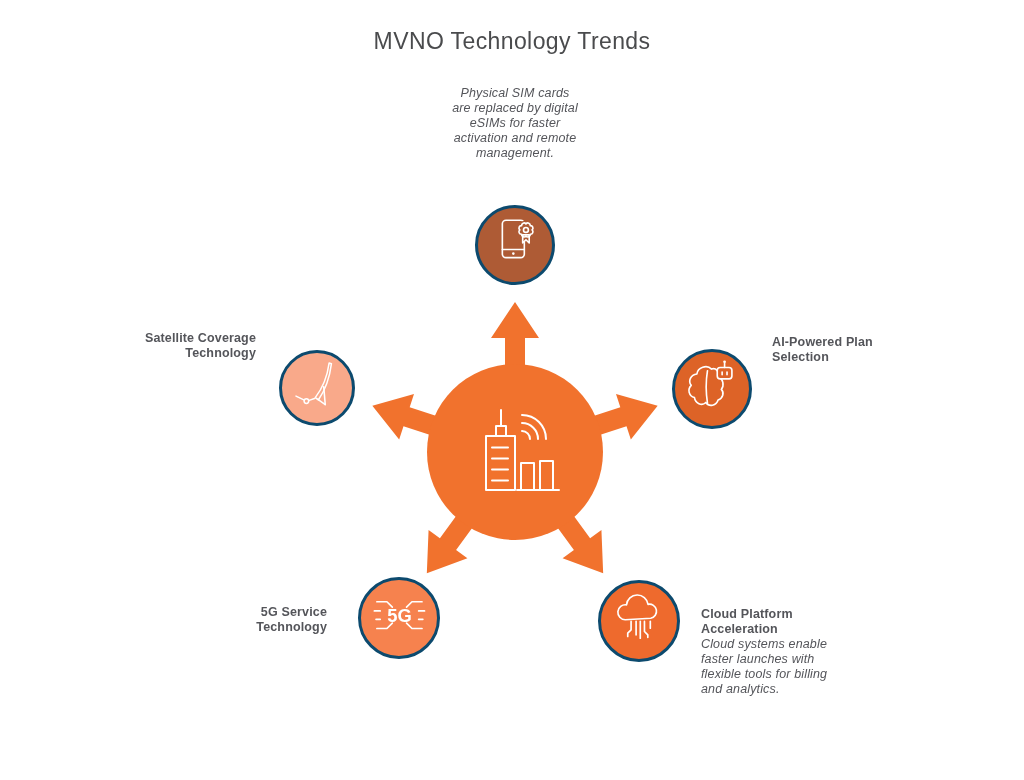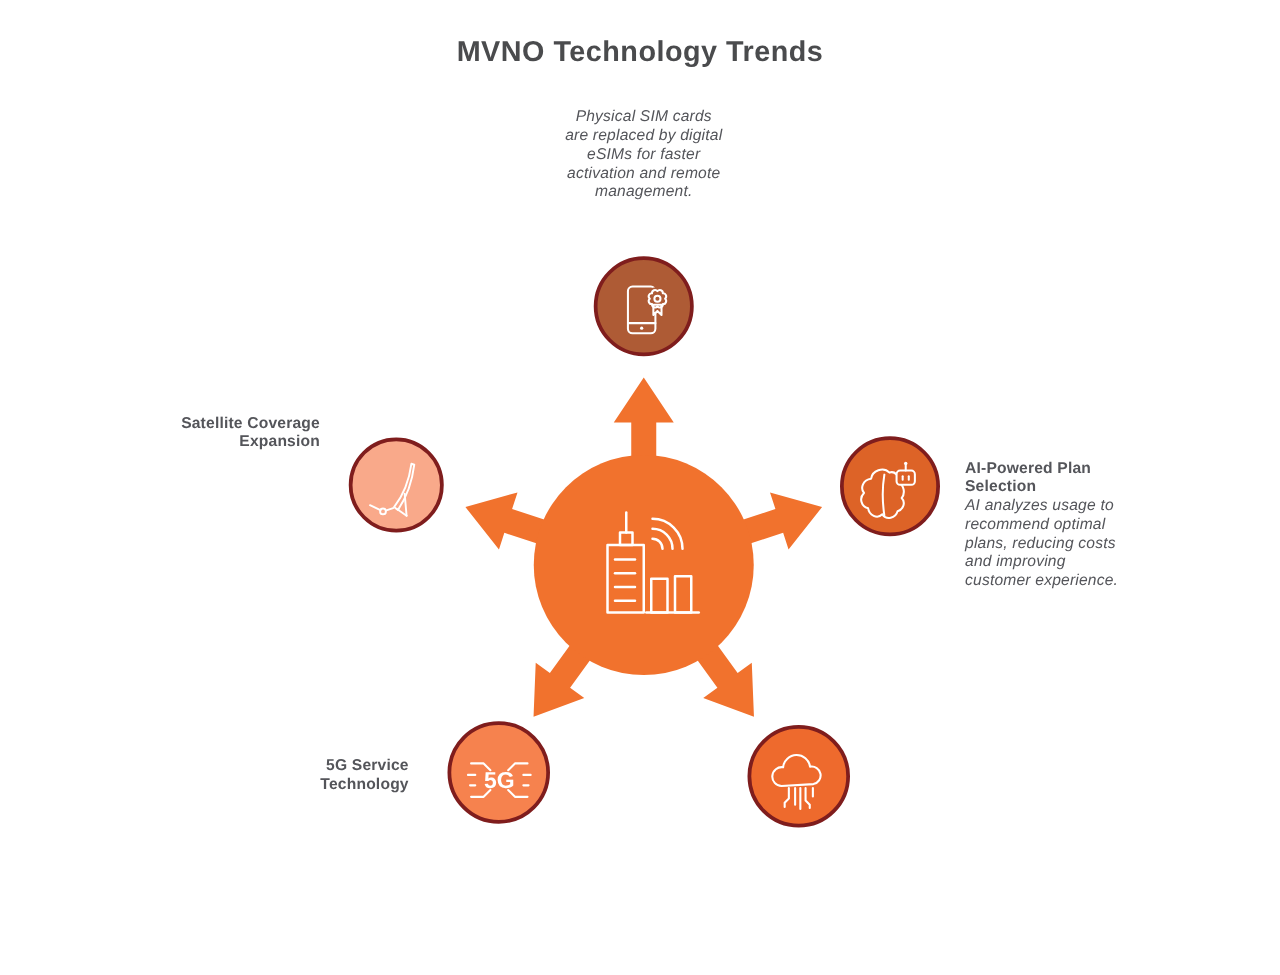--- a/index.html
+++ b/index.html
@@ -2,35 +2,35 @@
 <html><head>
 <meta charset="utf-8">
 <style>
   html,body{margin:0;padding:0;background:#fff;}
   .stage{
     position:relative;width:1024px;height:780px;background:#ffffff;overflow:hidden;
     font-family:"Liberation Sans","DejaVu Sans",sans-serif;
   }
   .title{
     position:absolute;top:28px;left:0;width:100%;text-align:center;
-    font-size:23px;font-weight:bold;color:#4a4b4d;letter-spacing:.4px;margin:0;
+    font-size:23px;font-weight:normal;color:#4a4b4d;letter-spacing:.4px;margin:0;
   }
   .label{position:absolute;color:#54555a;font-size:12.5px;line-height:15px;letter-spacing:.15px;}
   .label .h{font-weight:bold;white-space:pre-line;}
   .label .b{white-space:pre-line;font-style:italic;}
   .label-esim{left:395px;top:86px;width:240px;text-align:center;}
-  .label-ai{left:772px;top:335px;width:200px;text-align:left;margin-top:32px;}
+  .label-ai{left:772px;top:335px;width:200px;text-align:left;}
   .label-sat{left:56px;top:331px;width:200px;text-align:right;}
   .label-5g{left:127px;top:605px;width:200px;text-align:right;}
   .label-cloud{left:701px;top:607px;width:185px;text-align:left;}
   .hub-svg{position:absolute;left:0;top:0;}
   .hub-icon{position:absolute;left:455px;top:390px;}
   .node{
-    position:absolute;border-radius:50%;border:3px solid #7f1d1d;box-sizing:border-box;
-    display:flex;align-items:flex-end;justify-content:center;
+    position:absolute;border-radius:50%;border:3px solid #0c4a6e;box-sizing:border-box;
+    display:flex;align-items:flex-start;justify-content:center;
   }
   .node svg{width:88%;height:88%;}
   .node-esim{left:475px;top:205px;width:80px;height:80px;}
   .node-ai{left:672px;top:349px;width:80px;height:80px;}
   .node-sat{left:279px;top:350px;width:76px;height:76px;}
   .node-5g{left:358px;top:577px;width:82px;height:82px;}
   .node-cloud{left:598px;top:580px;width:82px;height:82px;}
   .ic{stroke:#ffffff;stroke-width:2;fill:none;stroke-linecap:round;stroke-linejoin:round;}
   .knock{fill:var(--node-color);stroke:#ffffff;stroke-width:2;stroke-linejoin:round;}
   .fg-text{fill:#ffffff;font-family:"Liberation Sans","DejaVu Sans",sans-serif;font-weight:bold;font-size:22px;}
@@ -157,31 +157,34 @@
     <div class="b">Physical SIM cards
 are replaced by digital
 eSIMs for faster
 activation and remote
 management.</div>
   </div>
 
   <div class="label label-ai">
     <div class="h">AI-Powered Plan
 Selection</div>
-    <div class="b">AI analyzes usage to
-recommend optimal
-plans, reducing costs
-and improving
-customer experience.</div>
   </div>
 
   <div class="label label-sat">
     <div class="h">Satellite Coverage
-Expansion</div>
+Technology</div>
   </div>
 
   <div class="label label-5g">
     <div class="h">5G Service
 Technology</div>
   </div>
 
+  <div class="label label-cloud">
+    <div class="h">Cloud Platform
+Acceleration</div>
+    <div class="b">Cloud systems enable
+faster launches with
+flexible tools for billing
+and analytics.</div>
+  </div>
 
 </div>
 
 </body></html>

